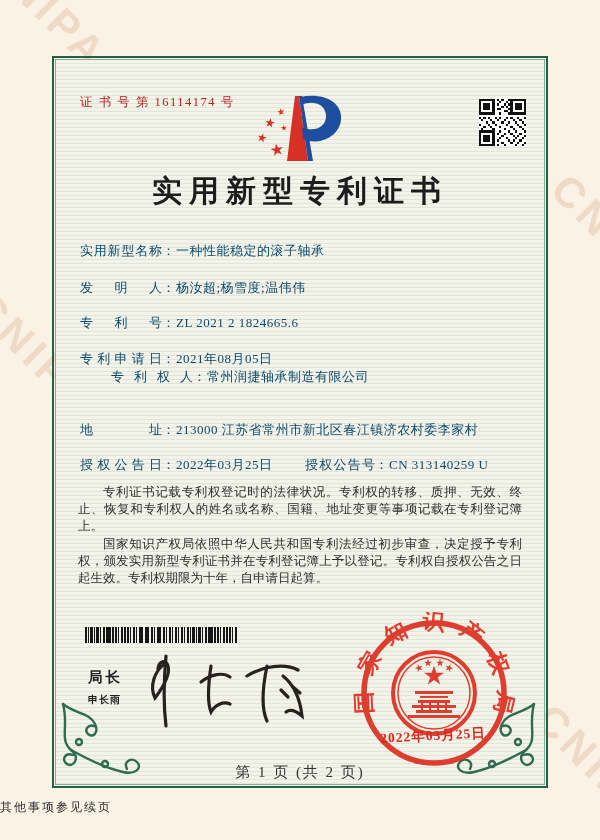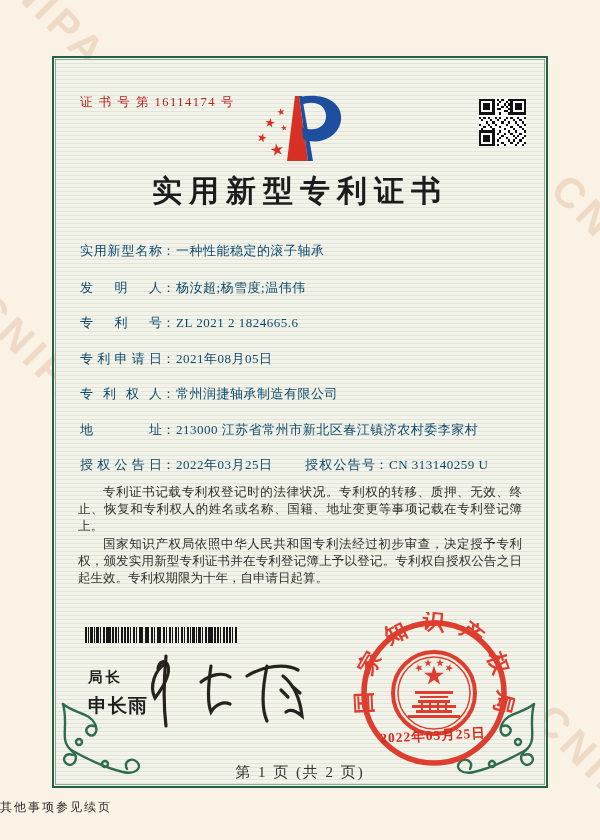--- a/index.html
+++ b/index.html
@@ -29,21 +29,21 @@
   .grant-col2 .flabel{width:70px;}
   .paras{left:78px;top:484px;width:444px;font-size:12.5px;line-height:17.2px;
          text-align:justify;color:#2e2e2e;}
   .paras p{margin:0;text-indent:2em;}
   .barcode{left:85px;top:627px;width:153px;height:16px;
      background:
        repeating-linear-gradient(90deg,#161616 0 2px,transparent 2px 3px,#161616 3px 4px,transparent 4px 6px),
        repeating-linear-gradient(90deg,transparent 0 5px,#161616 5px 7px,transparent 7px 11px,#161616 11px 12px,transparent 12px 17px);}
   .sig-title{left:88px;top:668px;font-size:14.5px;font-weight:600;letter-spacing:3px;
              color:#1f1f1f;font-family:"Liberation Sans",sans-serif;}
-  .sig-name{left:88px;top:693px;font-size:19px;font-weight:600;letter-spacing:1px;
+  .sig-name{left:88px;top:693px;font-size:10px;font-weight:600;letter-spacing:1px;
             color:#1f1f1f;font-family:Liberation Sans, sans-serif;}
   .signature{left:135px;top:646px;z-index:4;}
   .flourish{z-index:3;}
   .seal{left:353px;top:612px;z-index:5;}
   .seal-date{left:362px;top:727px;width:142px;text-align:center;z-index:6;
              color:#d6291b;font-size:13.5px;font-weight:600;letter-spacing:1px;
              transform:rotate(-3deg);}
   .page-num{left:0;right:0;top:763px;text-align:center;font-size:15px;
             letter-spacing:2px;color:#333;}
   .cont-note{left:0;right:0;top:799px;text-align:left;font-size:12px;
@@ -112,21 +112,21 @@
   </div>
   <div class="abs frow" style="top:279px;">
     <span class="flabel">发明人</span><span class="fcolon">：</span><span class="fvalue">杨汝超;杨雪度;温伟伟</span>
   </div>
   <div class="abs frow" style="top:314px;">
     <span class="flabel">专利号</span><span class="fcolon">：</span><span class="fvalue">ZL 2021 2 1824665.6</span>
   </div>
   <div class="abs frow" style="top:350px;">
     <span class="flabel">专利申请日</span><span class="fcolon">：</span><span class="fvalue">2021年08月05日</span>
   </div>
-  <div class="abs frow" style="top:385px;">
+  <div class="abs frow" style="top:368px;margin-left:31px;">
     <span class="flabel">专利权人</span><span class="fcolon">：</span><span class="fvalue">常州润捷轴承制造有限公司</span>
   </div>
   <div class="abs frow" style="top:421px;">
     <span class="flabel">地址</span><span class="fcolon">：</span><span class="fvalue">213000 江苏省常州市新北区春江镇济农村委李家村</span>
   </div>
   <div class="abs frow" style="top:456px;">
     <span class="flabel">授权公告日</span><span class="fcolon">：</span><span class="fvalue">2022年03月25日</span>
     <span class="grant-col2">
       <span class="flabel">授权公告号</span><span class="fcolon">：</span><span class="fvalue">CN 313140259 U</span>
     </span>

